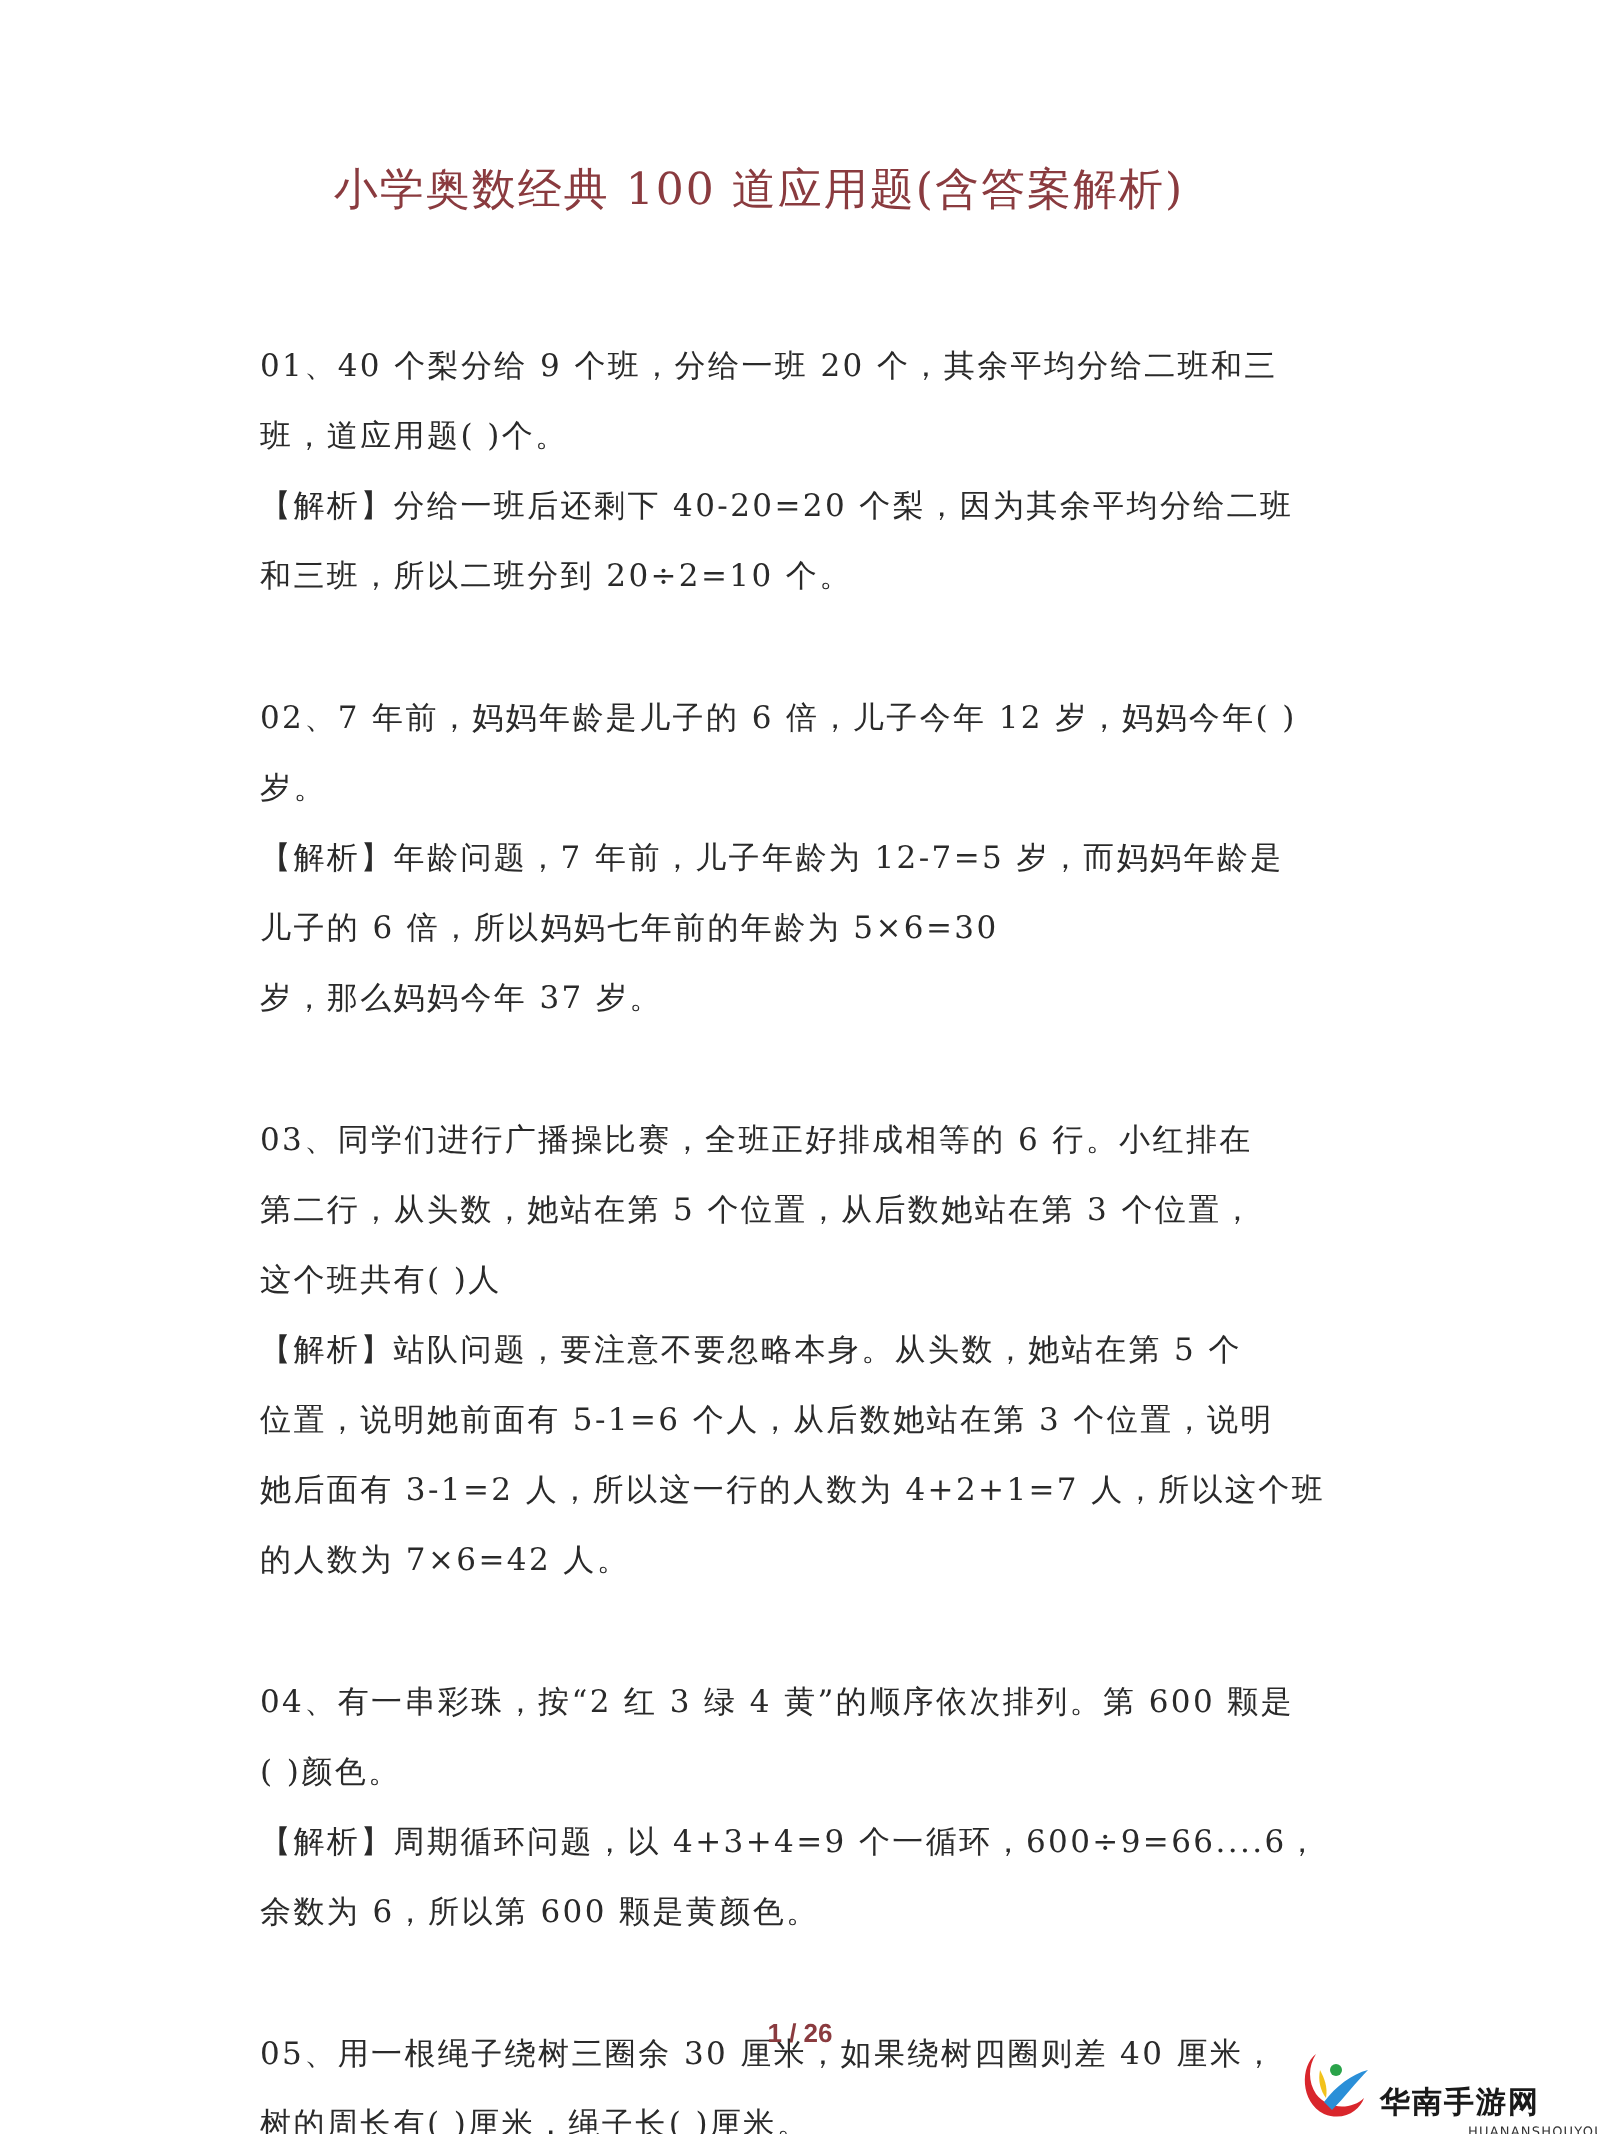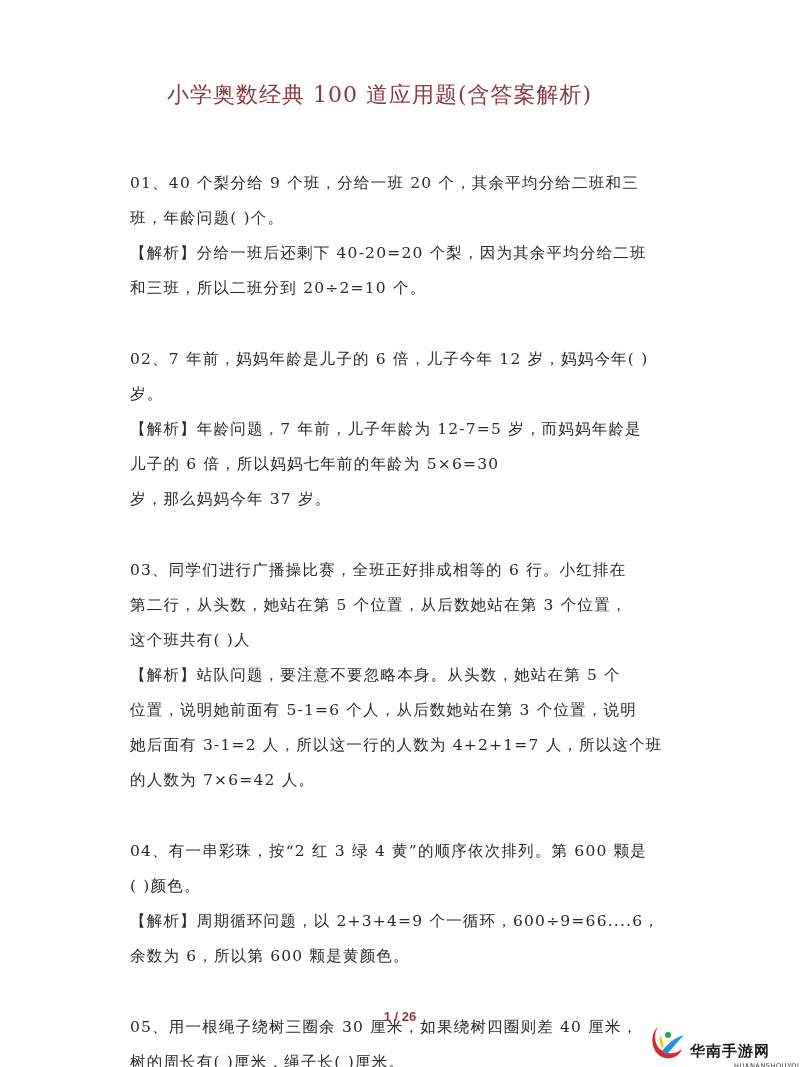--- a/index.html
+++ b/index.html
@@ -19,21 +19,21 @@
 </style>
 </head>
 <body>
 
 <div>
   <div class="title">小学奥数经典 100 道应用题(含答案解析)</div>
 
   <div class="content">
     <div class="block">
       <p class="para">01、40 个梨分给 9 个班，分给一班 20 个，其余平均分给二班和三</p>
-      <p class="para">班，年龄问题( )个。</p>
+      <p class="para">班，道应用题( )个。</p>
       <p class="para">【解析】分给一班后还剩下 40-20=20 个梨，因为其余平均分给二班</p>
       <p class="para">和三班，所以二班分到 20÷2=10 个。</p>
     </div>
     <div class="block">
       <p class="para">02、7 年前，妈妈年龄是儿子的 6 倍，儿子今年 12 岁，妈妈今年( )</p>
       <p class="para">岁。</p>
       <p class="para">【解析】年龄问题，7 年前，儿子年龄为 12-7=5 岁，而妈妈年龄是</p>
       <p class="para">儿子的 6 倍，所以妈妈七年前的年龄为 5×6=30</p>
       <p class="para">岁，那么妈妈今年 37 岁。</p>
     </div>
@@ -42,21 +42,21 @@
       <p class="para">第二行，从头数，她站在第 5 个位置，从后数她站在第 3 个位置，</p>
       <p class="para">这个班共有( )人</p>
       <p class="para">【解析】站队问题，要注意不要忽略本身。从头数，她站在第 5 个</p>
       <p class="para">位置，说明她前面有 5-1=6 个人，从后数她站在第 3 个位置，说明</p>
       <p class="para">她后面有 3-1=2 人，所以这一行的人数为 4+2+1=7 人，所以这个班</p>
       <p class="para">的人数为 7×6=42 人。</p>
     </div>
     <div class="block">
       <p class="para">04、有一串彩珠，按“2 红 3 绿 4 黄”的顺序依次排列。第 600 颗是</p>
       <p class="para">( )颜色。</p>
-      <p class="para">【解析】周期循环问题，以 2+3+4=9 个一循环，600÷9=66....6，</p>
+      <p class="para">【解析】周期循环问题，以 4+3+4=9 个一循环，600÷9=66....6，</p>
       <p class="para">余数为 6，所以第 600 颗是黄颜色。</p>
     </div>
     <div class="block">
       <p class="para">05、用一根绳子绕树三圈余 30 厘米，如果绕树四圈则差 40 厘米，</p>
       <p class="para">树的周长有( )厘米，绳子长( )厘米。</p>
     </div>
   </div>
 
   <div class="page-num">1 / 26</div>
 

